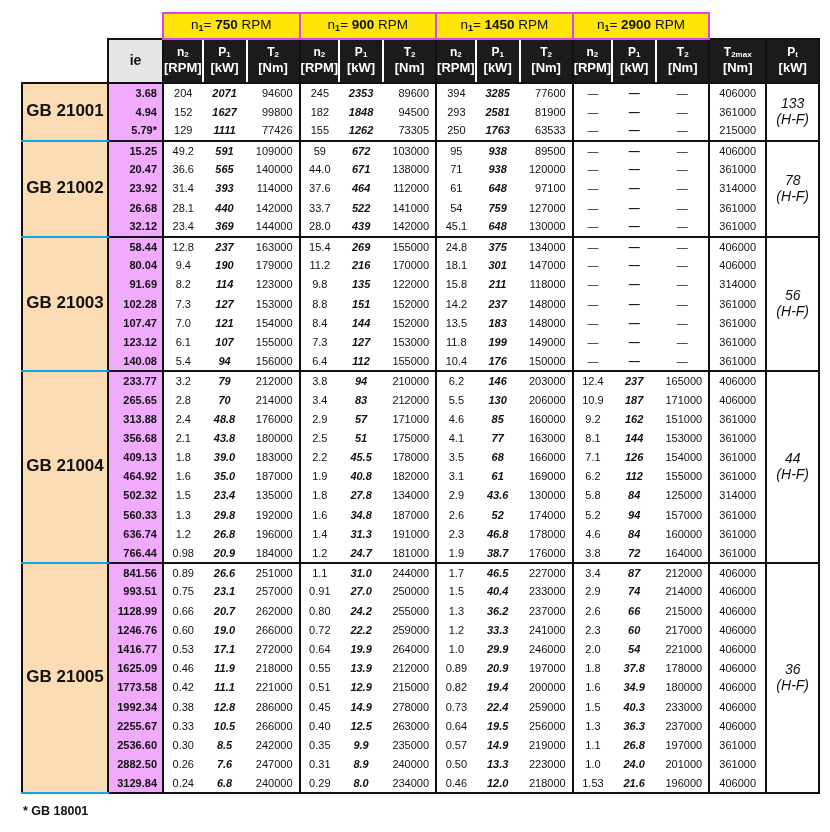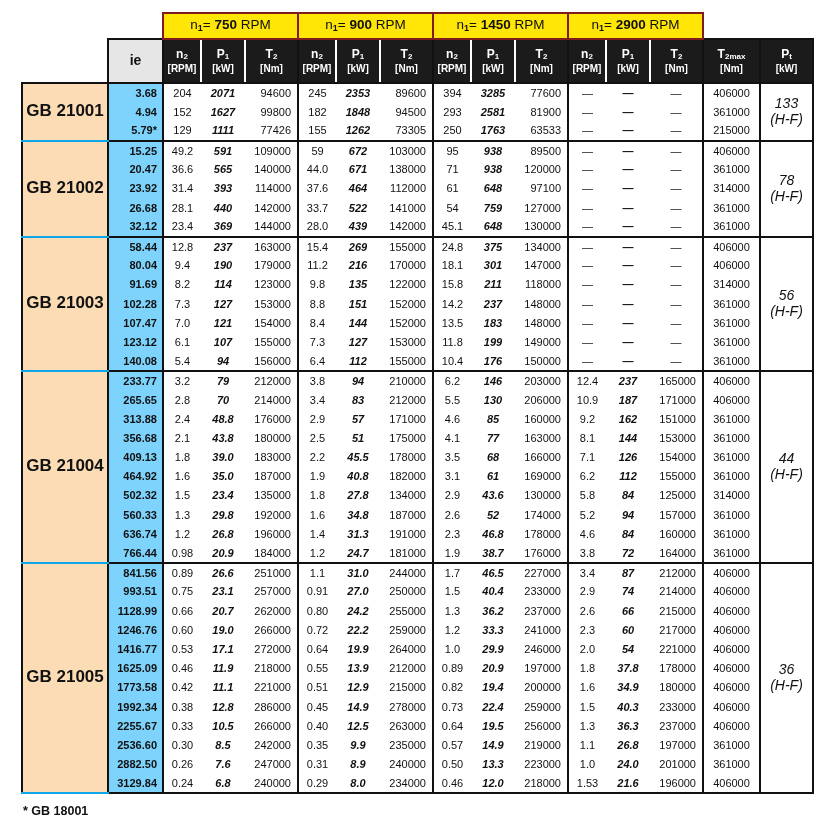--- a/index.html
+++ b/index.html
@@ -5,35 +5,35 @@
   html,body{margin:0;padding:0;background:#fff;}
   body{width:830px;height:832px;font-family:"Liberation Sans",sans-serif;color:#111;}
   .page{position:relative;width:830px;height:832px;background:#fff;overflow:hidden;}
   table.spec{border-collapse:collapse;margin:12px 0 0 21px;table-layout:fixed;}
   col.c-model{width:86px;} col.c-ie{width:55px;}
   col.c-n2{width:38px;} col.c-p1{width:44px;} col.c-t2{width:53px;}
   col.c-t2max{width:57px;} col.c-pt{width:53px;}
   td,th{padding:0;font-size:11px;line-height:1.1;vertical-align:middle;}
   
   tr.yellow-row{height:26px;}
-  th.yellow{background:#FFE606;border:2px solid #7f1d1d;font-size:13.5px;font-weight:400;text-align:center;}
+  th.yellow{background:#FFE606;border:2px solid #d946ef;font-size:13.5px;font-weight:400;text-align:center;}
   th.yellow b{font-weight:700;}
   th.yellow sub{font-size:9px;font-weight:700;vertical-align:-2px;}
   tr.black-row{height:44px;}
   th.black{background:#1b1b1b;color:#fff;text-align:center;border:2px solid #111;border-right:2px solid #fff;font-weight:700;}
   th.black.grp-end,th.black:last-child{border-right:2px solid #111;}
   th.black .sym{font-size:12px;} th.black sub{font-size:8px;vertical-align:-1px;}
-  th.black .unit{font-size:10px;font-weight:700;margin-top:1px;}
+  th.black .unit{font-size:13px;font-weight:700;margin-top:1px;}
   th.ie-head{background:#E6E6E6;border:2px solid #111;font-size:14px;font-weight:700;text-align:center;}
   td.blank{background:#fff;border:none;}
   
   tbody tr{height:19.2px;}
   td.model{background:#FBDCB4;border-left:2px solid #111;border-right:2px solid #111;border-bottom:2px solid #0ea5e9;
            text-align:center;font-size:17px;font-weight:700;letter-spacing:0px;}
-  td.ie{background:#7dd3fc;border-right:2px solid #111;text-align:right;padding-right:5px;font-weight:700;}
+  td.ie{background:#f0abfc;border-right:2px solid #111;text-align:right;padding-right:5px;font-weight:700;}
   td.c-n2{text-align:center;}
   td.c-p1{text-align:center;font-weight:700;font-style:italic;}
   td.c-t2{text-align:right;padding-right:6px;}
   td.dash{text-align:center !important;padding-right:0 !important;font-style:normal;}
   td.gb{border-left:2px solid #111;}
   td.t2max{border-left:2px solid #111;border-right:2px solid #111;text-align:center;margin-top:12px;}
   td.pt{border-right:2px solid #111;border-bottom:2px solid #111;text-align:center;font-size:14px;font-style:italic;}
   tr.group-start td{border-top:2px solid #111;}
   tbody tr:last-child td{border-bottom:2px solid #111;}
   .footnote{margin:10px 0 0 23px;font-size:12.5px;font-weight:700;}

